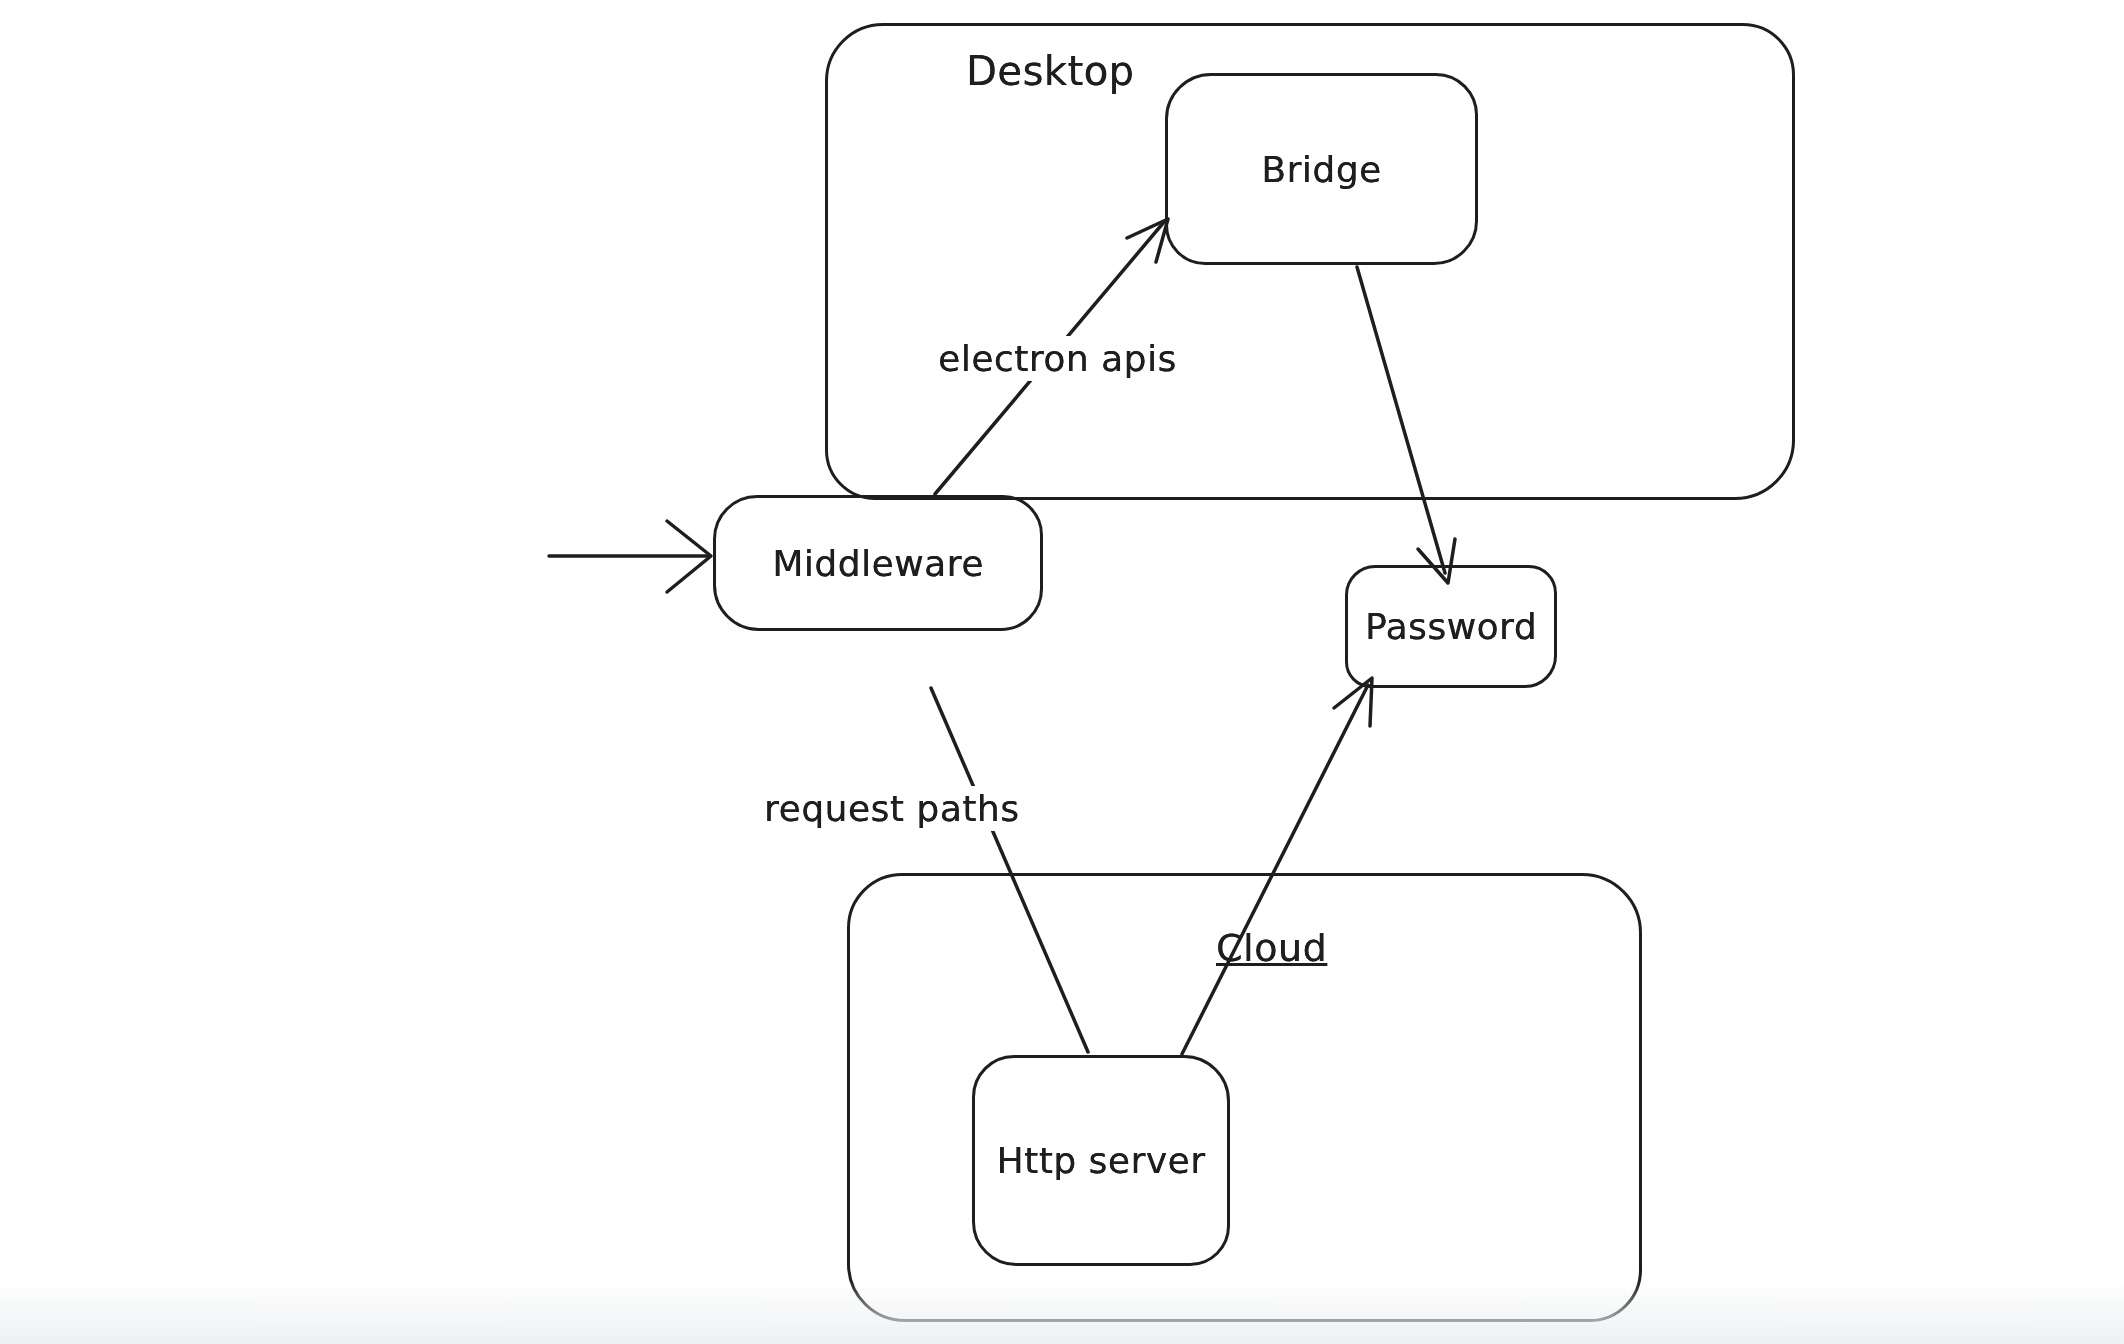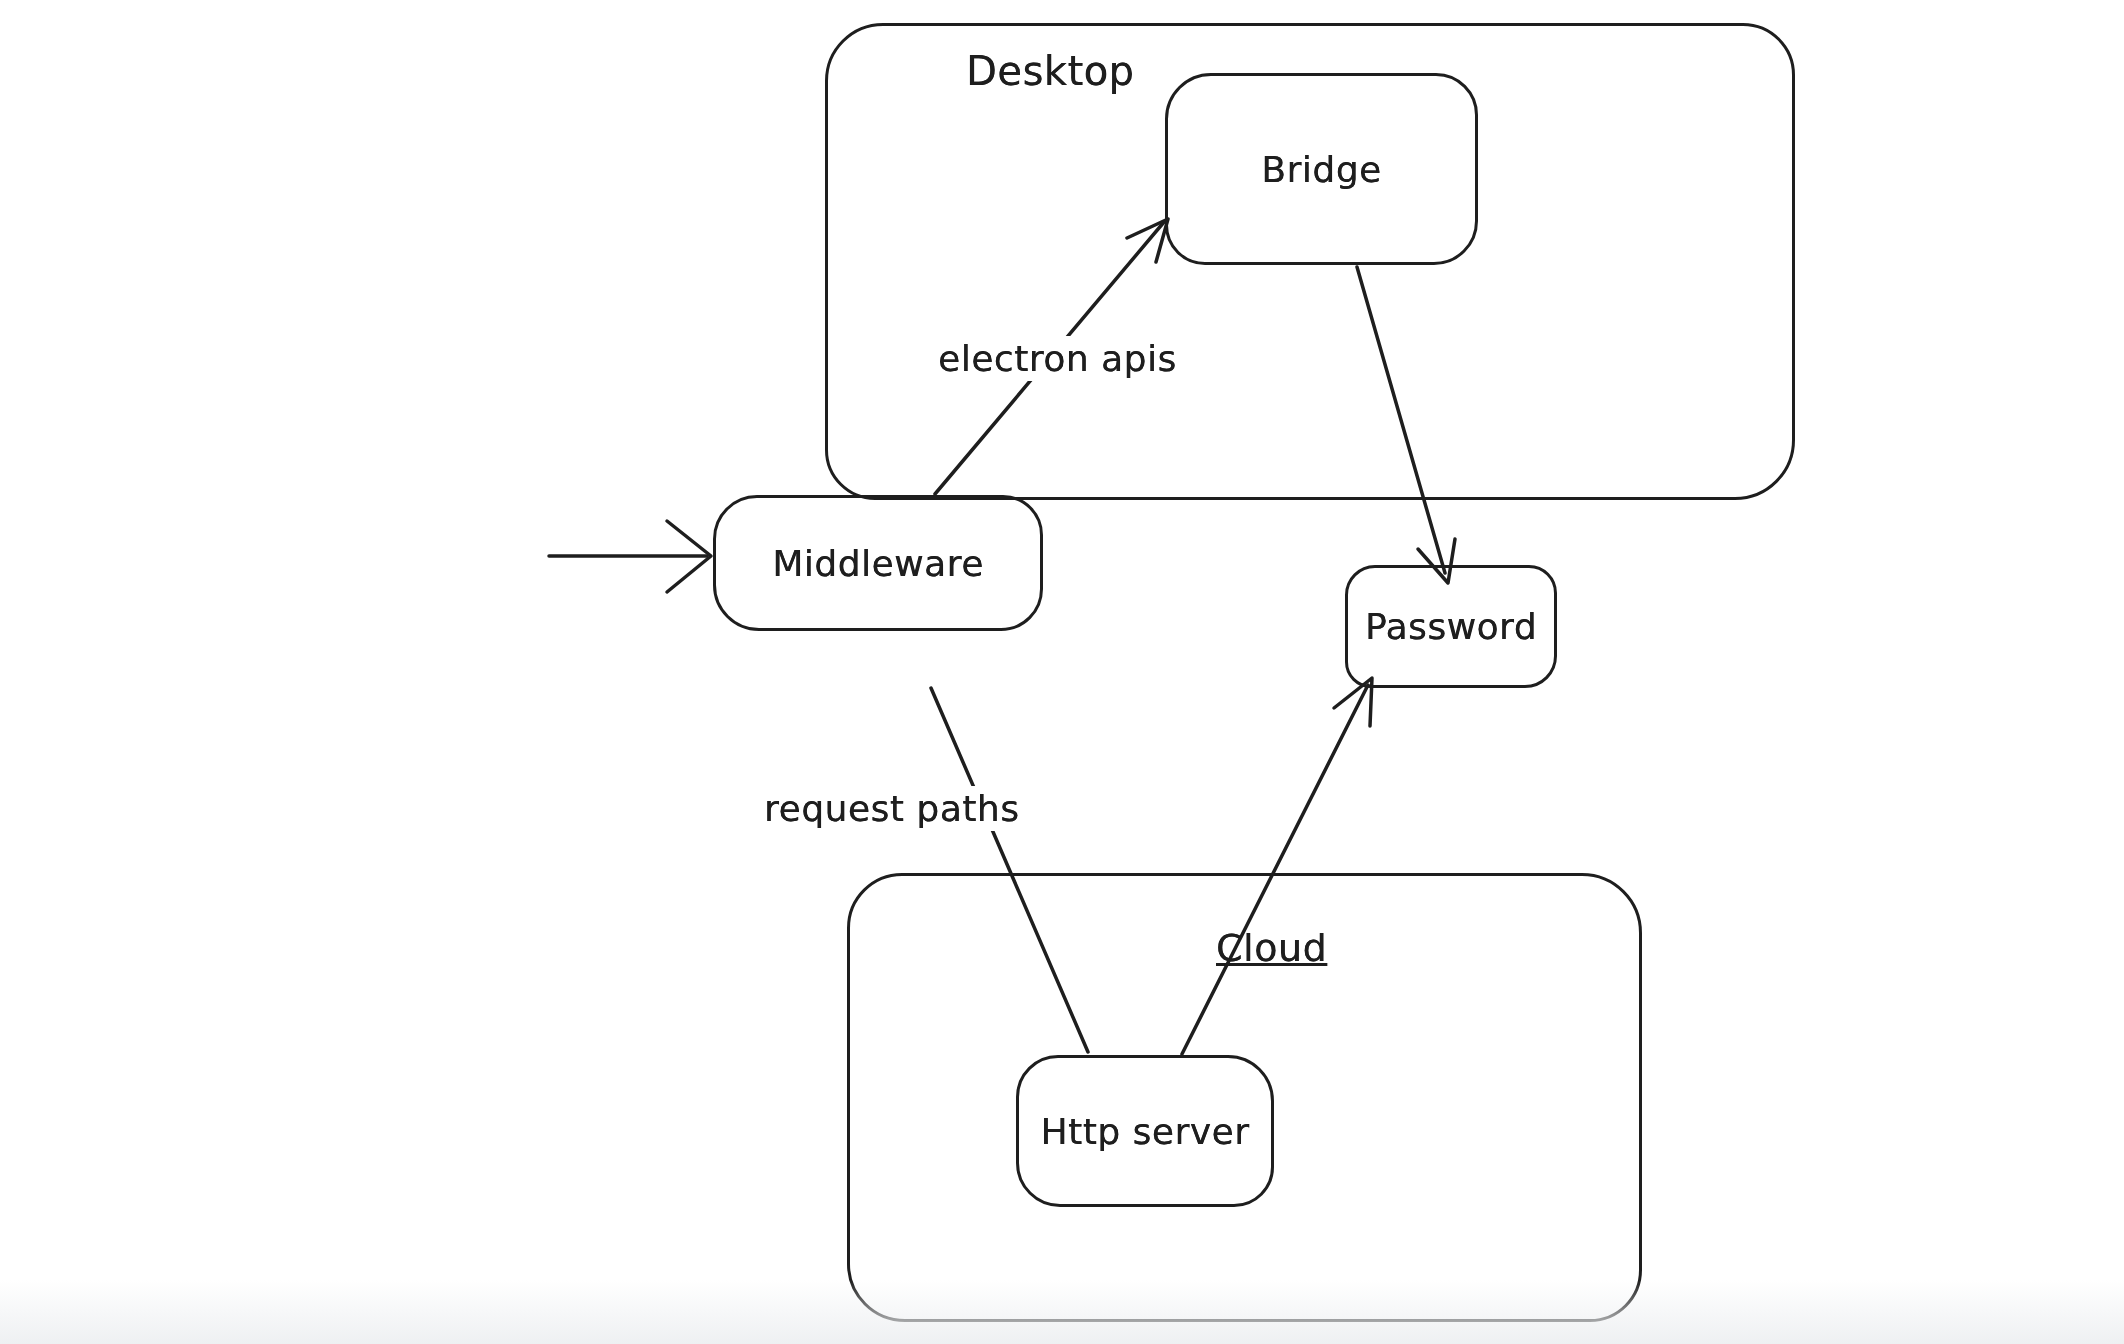--- a/index.html
+++ b/index.html
@@ -109,21 +109,21 @@
   </div>
 
   <div class="shape node" style="left:1165px;top:73px;width:313px;height:192px;border-radius:46px 42px 44px 40px;">
     <span class="node-label">Bridge</span>
   </div>
 
   <div class="shape node" style="left:1345px;top:565px;width:212px;height:123px;border-radius:30px 28px 32px 26px;">
     <span class="node-label">Password</span>
   </div>
 
-  <div class="shape node" style="left:972px;top:1055px;width:258px;height:152px;border-radius:42px 46px 40px 44px;margin-left:44px;">
+  <div class="shape node" style="left:972px;top:1055px;width:258px;height:211px;border-radius:42px 46px 40px 44px;">
     <span class="node-label">Http server</span>
   </div>
 
   <div class="edge-label" style="left:754px;top:786px;">request paths</div>
   <div class="edge-label" style="left:928px;top:336px;">electron apis</div>
 
 
   <div class="bottom-fade"></div>
 </div>
 

